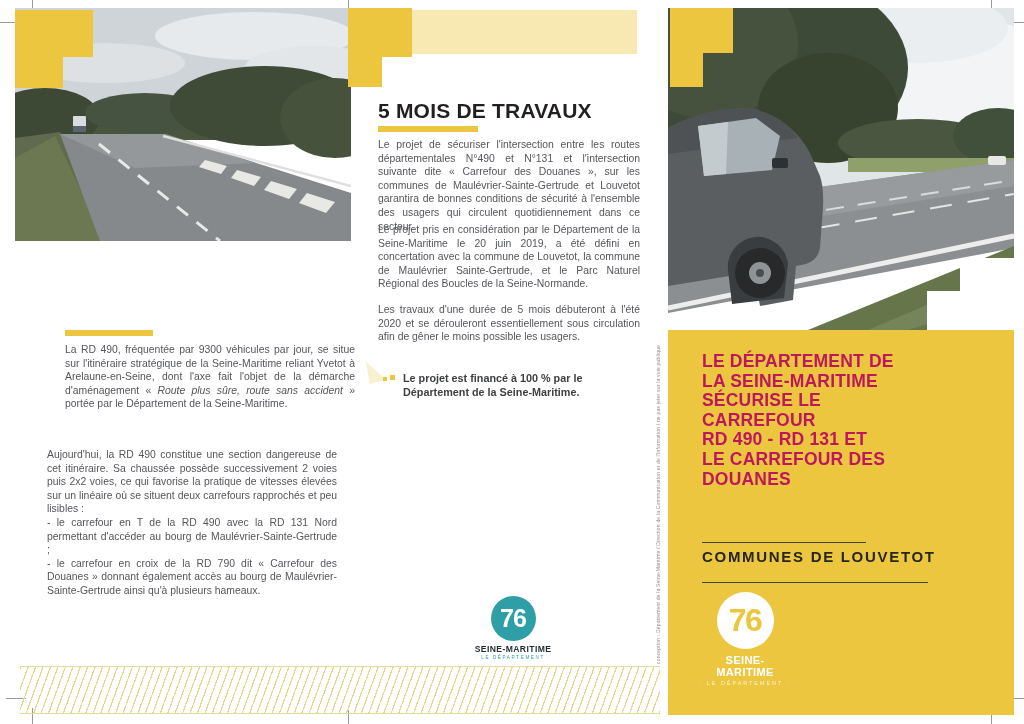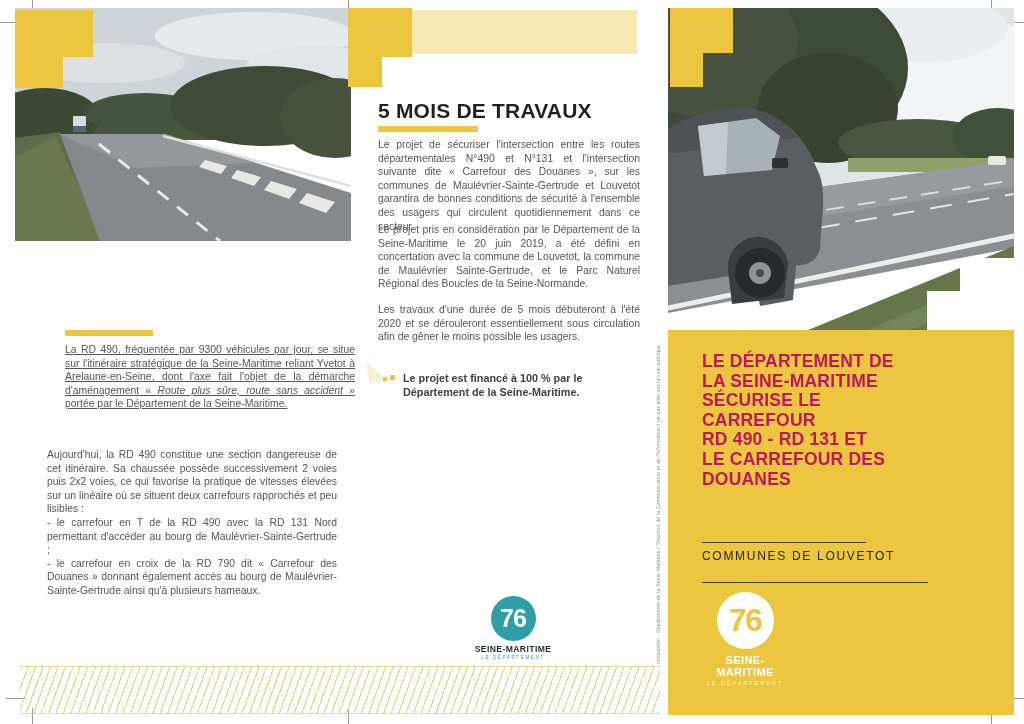--- a/index.html
+++ b/index.html
@@ -44,21 +44,21 @@
   .logo-mid .lname{margin-top:3px;font-size:8.6px;font-weight:800;color:#1E2B33;letter-spacing:.4px;}
   .logo-mid .ltag{margin-top:1px;font-size:4.6px;color:#2E9FA7;letter-spacing:1.6px;}
   .logo-right .circle{width:57px;height:57px;background:#ffffff;color:#EBC63E;font-size:32px;letter-spacing:-1.5px;}
   .logo-right .lname{margin-top:5px;font-size:11px;font-weight:800;color:#ffffff;letter-spacing:.4px;}
   .logo-right .ltag{margin-top:2px;font-size:5.4px;color:rgba(255,250,235,.85);letter-spacing:2px;}
 
   
   .yblock{position:absolute;left:668px;top:330px;width:346px;height:385px;background:#EBC63E;}
   .ytitle{position:absolute;left:34px;top:22px;font-weight:800;color:#be185d;font-size:17.5px;line-height:19.6px;letter-spacing:.2px;}
   .yrule{position:absolute;left:34px;height:1.4px;background:#43412F;}
-  .ysub{position:absolute;left:34px;top:220px;font-weight:400;color:#26251F;font-size:12px;line-height:13.5px;letter-spacing:1.7px;}
+  .ysub{position:absolute;left:34px;top:220px;font-weight:700;color:#26251F;font-size:15px;line-height:13.5px;letter-spacing:1.7px;}
 
   
   .credit{position:absolute;left:655px;top:372px;height:292px;width:9px;
           writing-mode:vertical-rl;transform:rotate(180deg);
           font-size:5px;color:#8F8F8F;letter-spacing:.2px;white-space:nowrap;}
 
   
   .hatch{position:absolute;left:20px;top:666px;width:640px;height:46px;
          background:repeating-linear-gradient(110deg,#E7D68E 0 1.2px,rgba(0,0,0,0) 1.2px 7px);
          border-top:1px solid rgba(231,214,142,.9);
@@ -107,21 +107,21 @@
         <rect x="58" y="108" width="13" height="12" rx="1" fill="#D8DCDE"></rect>
         <rect x="58" y="118" width="13" height="6" fill="#5A646E"></rect>
       </g>
     </svg>
   </div>
   <div class="ystep" style="left:15px;top:10px;width:78px;height:47px;"></div>
   <div class="ystep" style="left:15px;top:57px;width:48px;height:31px;"></div>
 
   <div class="h-bar" style="left:65px;top:330px;width:88px;"></div>
 
-  <div class="body-text" style="left:65px;top:343px;width:290px;text-decoration:underline;">
+  <div class="body-text" style="left:65px;top:343px;width:290px;">
     <span>La RD 490, fréquentée par 9300 véhicules par jour, se situe sur l'itinéraire stratégique de la Seine-Maritime reliant Yvetot à Arelaune-en-Seine, dont l'axe fait l'objet de la démarche d'aménagement « </span><i>Route plus sûre, route sans accident</i><span> » portée par le Département de la Seine-Maritime.</span>
   </div>
   <div class="body-text" style="left:47px;top:448px;width:290px;">
     <div>Aujourd'hui, la RD 490 constitue une section dangereuse de cet itinéraire. Sa chaussée possède successivement 2 voies puis 2x2 voies, ce qui favorise la pratique de vitesses élevées sur un linéaire où se situent deux carrefours rapprochés et peu lisibles :</div>
     <div>- le carrefour en T de la RD 490 avec la RD 131 Nord permettant d'accéder au bourg de Maulévrier-Sainte-Gertrude ;</div>
     <div>- le carrefour en croix de la RD 790 dit « Carrefour des Douanes » donnant également accès au bourg de Maulévrier-Sainte-Gertrude ainsi qu'à plusieurs hameaux.</div>
   </div>
 
   <div class="paleband" style="left:409px;top:10px;width:228px;height:44px;"></div>
   <div class="ystep" style="left:348px;top:8px;width:64px;height:49px;"></div>

